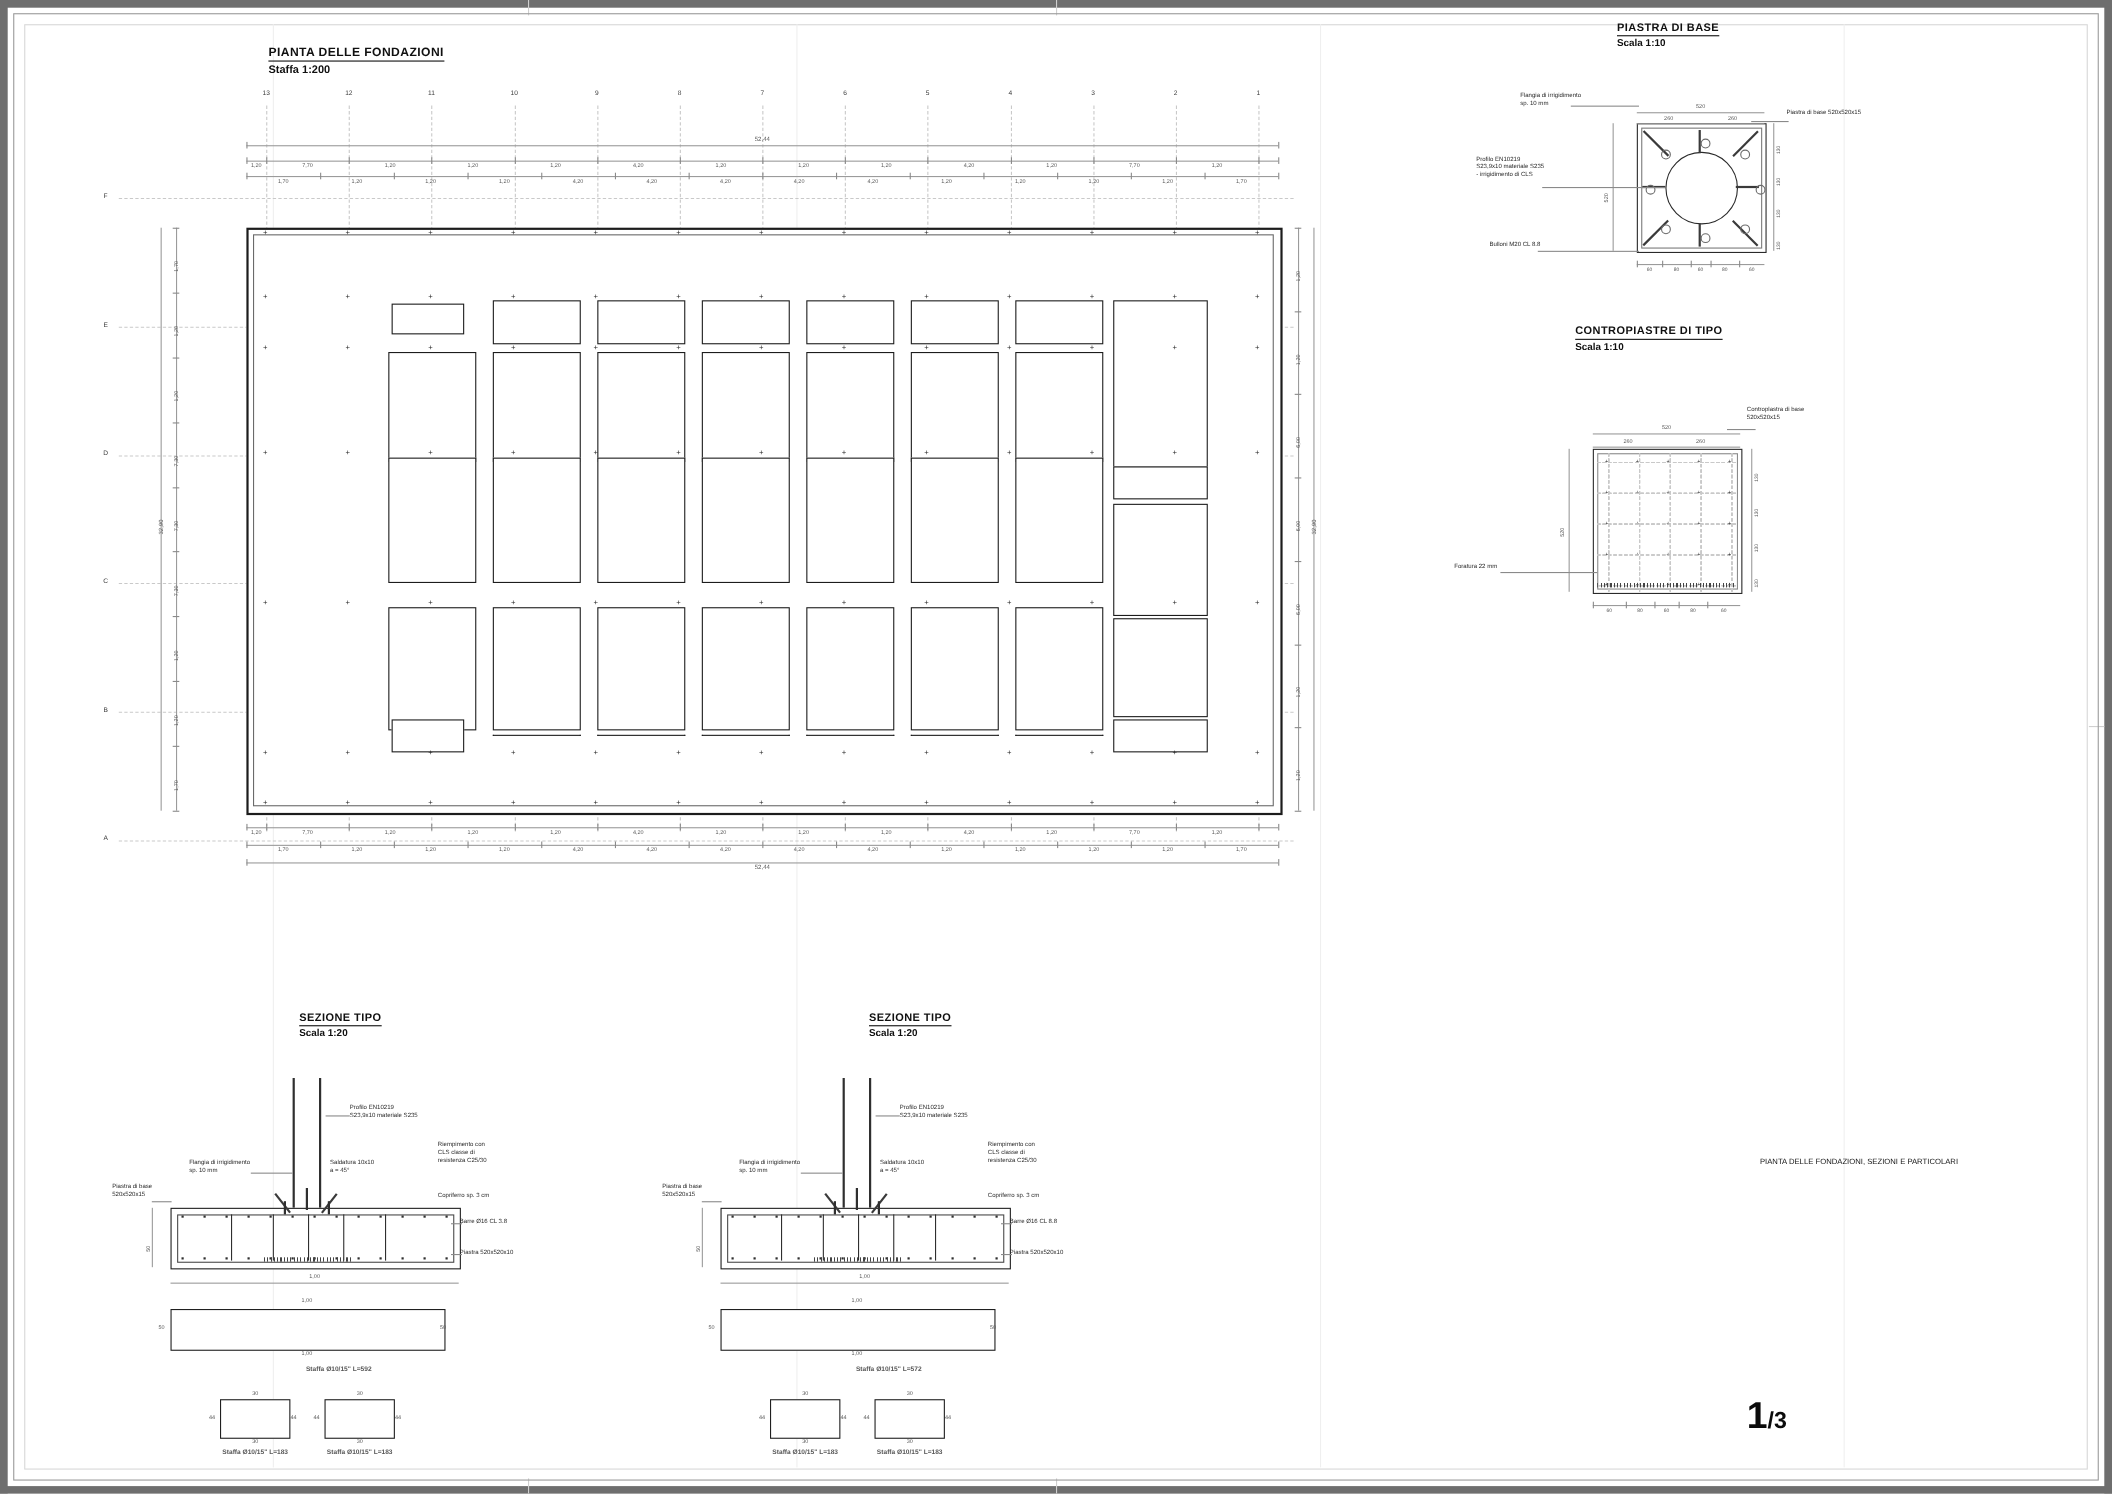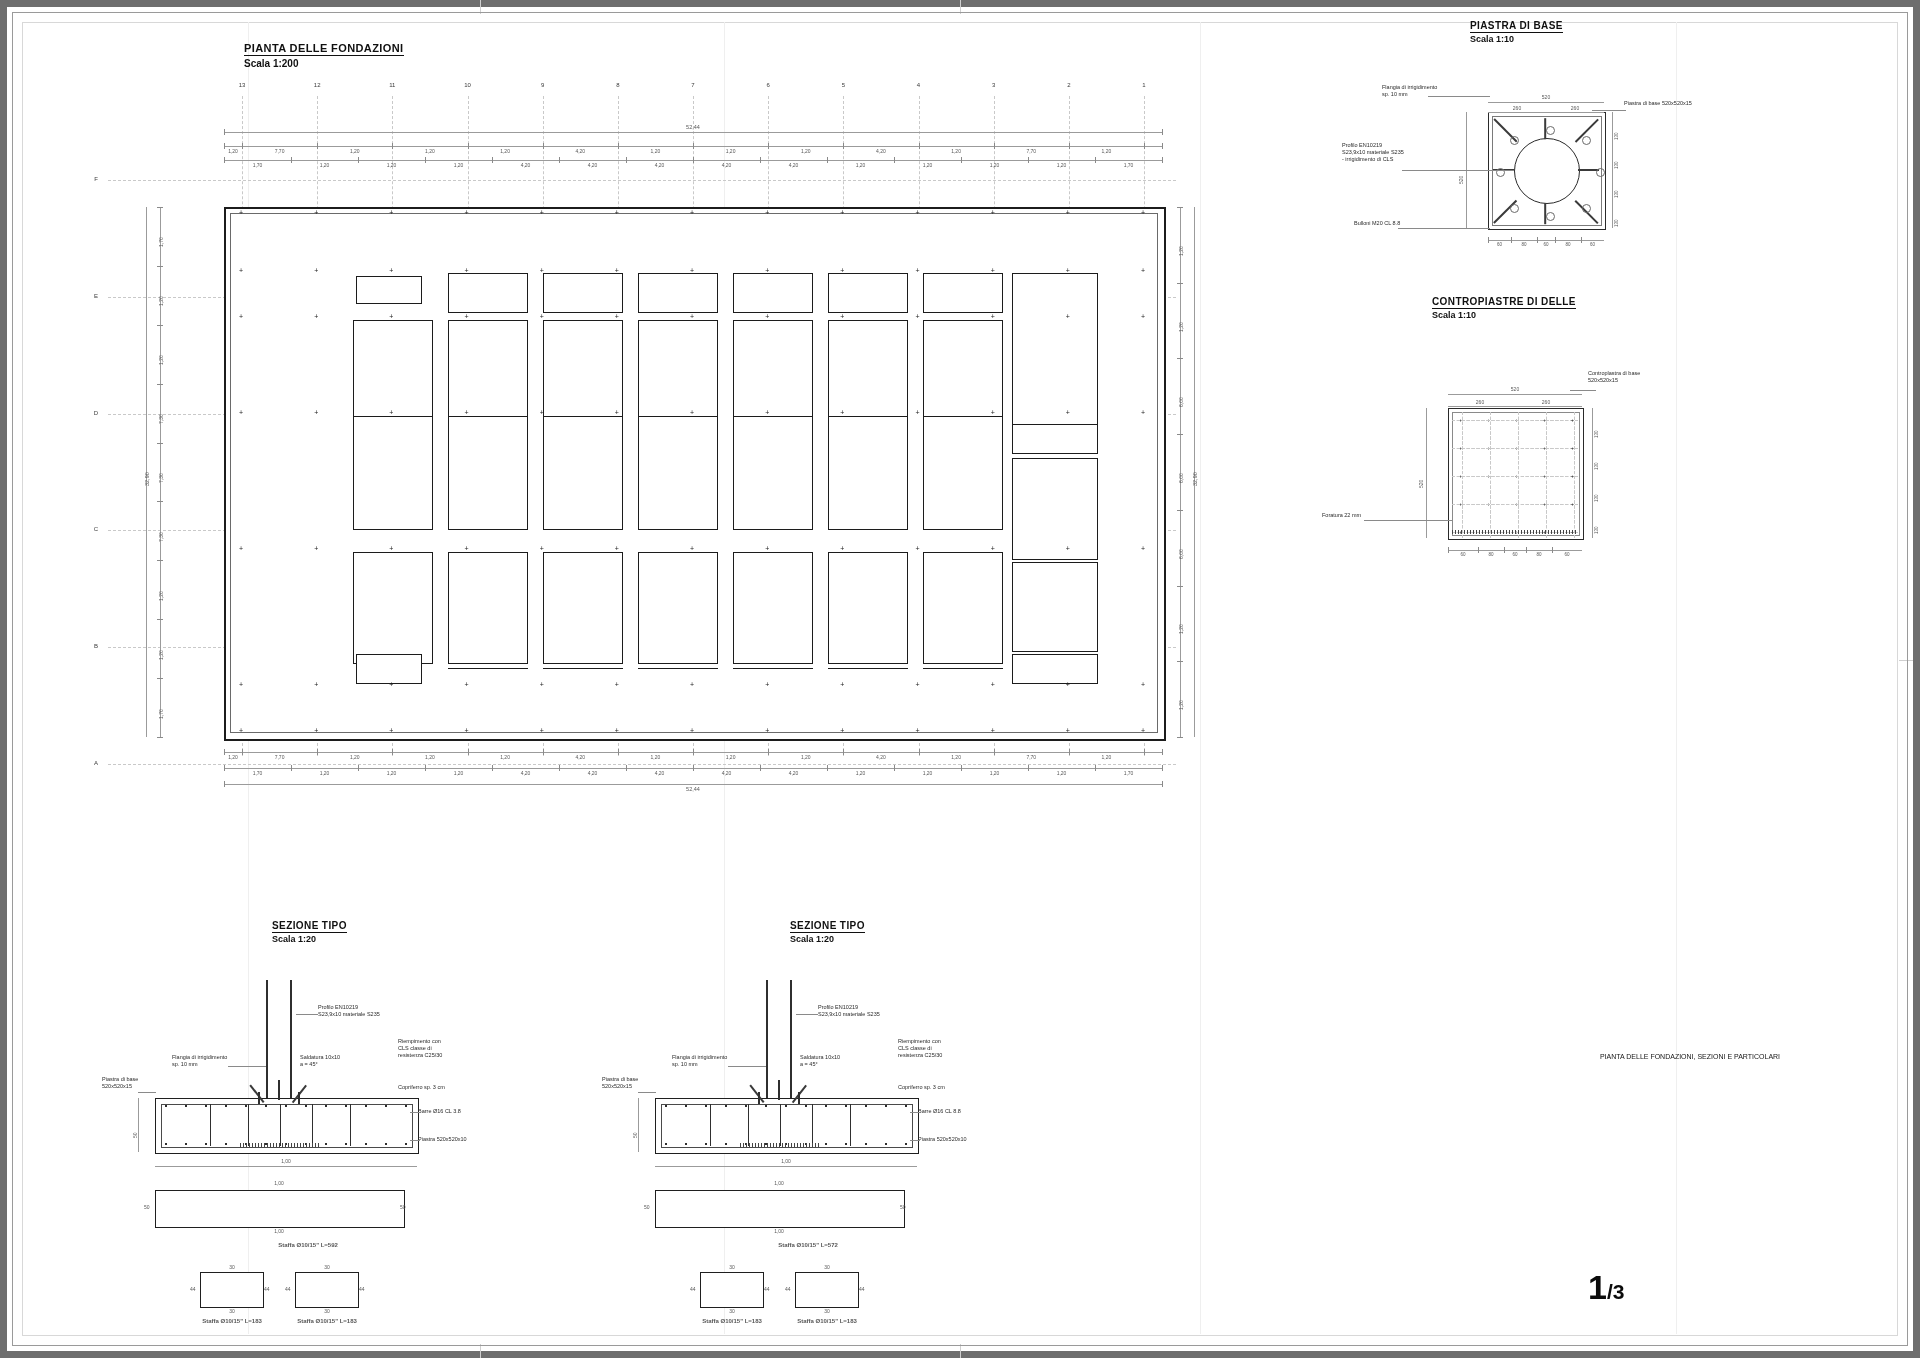--- a/index.html
+++ b/index.html
@@ -69,21 +69,21 @@
   <div class="pageframe" style="left:22px;top:22px;width:1874px;height:1312px;border-color:#d8d8d8;"></div>
 
   <div class="thinline" style="left:248px;top:22px;width:1px;height:1312px;background:#efefef;"></div>
   <div class="thinline" style="left:724px;top:22px;width:1px;height:1312px;background:#efefef;"></div>
   <div class="thinline" style="left:1200px;top:22px;width:1px;height:1312px;background:#efefef;"></div>
   <div class="thinline" style="left:1676px;top:22px;width:1px;height:1312px;background:#efefef;"></div>
 
   <div class="ttl" style="left:244px;top:42px;font-size:11px;">
     <span class="u">PIANTA DELLE FONDAZIONI</span>
   </div>
-  <div class="sub" style="left:244px;top:58px;font-size:10px;">Scala 1:200</div>
+  <div class="sub" style="left:244px;top:58px;font-size:10px;">Staffa 1:200</div>
 
   <div id="plan" style="left:150px;top:80px;width:1050px;height:620px;">
 
     <div id="gridcols">
         <div class="gridcol" style="left:92px;top:16px;height:660px;"></div>
         <div class="gridlbl" style="left:84px;top:2px;width:16px;font-size:6px;">13</div>
         <div class="gridcol" style="left:167.16666666666669px;top:16px;height:660px;"></div>
         <div class="gridlbl" style="left:159.16666666666669px;top:2px;width:16px;font-size:6px;">12</div>
         <div class="gridcol" style="left:242.33333333333334px;top:16px;height:660px;"></div>
         <div class="gridlbl" style="left:234.33333333333334px;top:2px;width:16px;font-size:6px;">11</div>
@@ -498,21 +498,21 @@
     <div class="anno" style="left:284px;top:20px;font-size:5.5px;" id="bp-a1">Piastra di base 520x520x15</div>
     <div class="anno" style="left:2px;top:62px;font-size:5.5px;" id="bp-a2">Profilo EN10219<br>S23,9x10 materiale S235<br>- irrigidimento di CLS</div>
     <div class="anno" style="left:14px;top:140px;font-size:5.5px;" id="bp-a3">Bulloni M20 CL 8.8</div>
     <div class="leader" style="left:88px;top:16px;width:62px;"></div>
     <div class="leader" style="left:252px;top:30px;width:34px;"></div>
     <div class="leader" style="left:62px;top:90px;width:112px;"></div>
     <div class="leader" style="left:58px;top:148px;width:92px;"></div>
   </div>
 
   <div class="ttl" style="left:1432px;top:296px;font-size:10px;">
-    <span class="u">CONTROPIASTRE  DI DELLE</span>
+    <span class="u">CONTROPIASTRE  DI TIPO</span>
   </div>
   <div class="sub" style="left:1432px;top:310px;font-size:9px;">Scala 1:10</div>
 
   <div style="position:absolute;left:1320px;top:360px;width:380px;height:200px;">
     <div class="sq" style="left:128px;top:48px;width:134px;height:130px;"></div>
     <div class="sq" style="left:132px;top:52px;width:126px;height:122px;border-width:1px;border-color:#8a8a8a;"></div>
     <div id="cpholes">
         <div class="gridcol" style="left:142px;top:52px;height:126px;"></div>
         <div class="gridrow" style="left:132px;top:60px;width:126px;"></div>
         <div class="plus" style="left:139px;top:57px;font-size:5px;">+</div>

